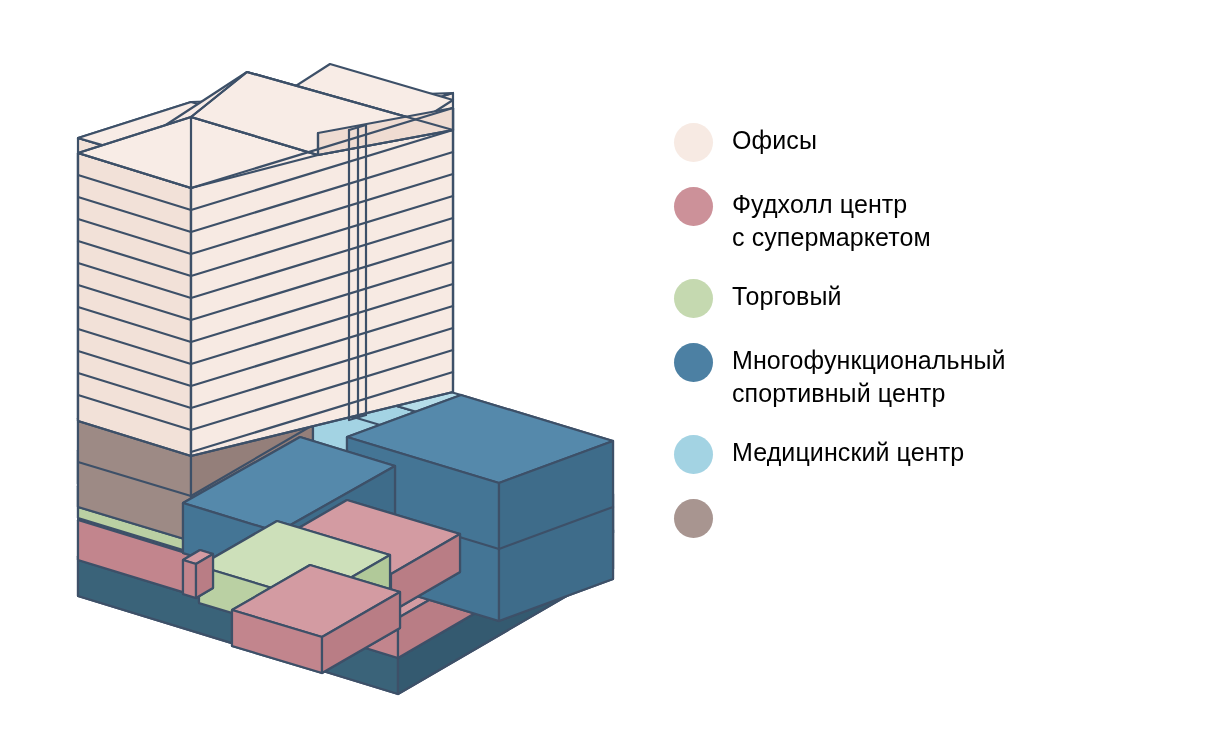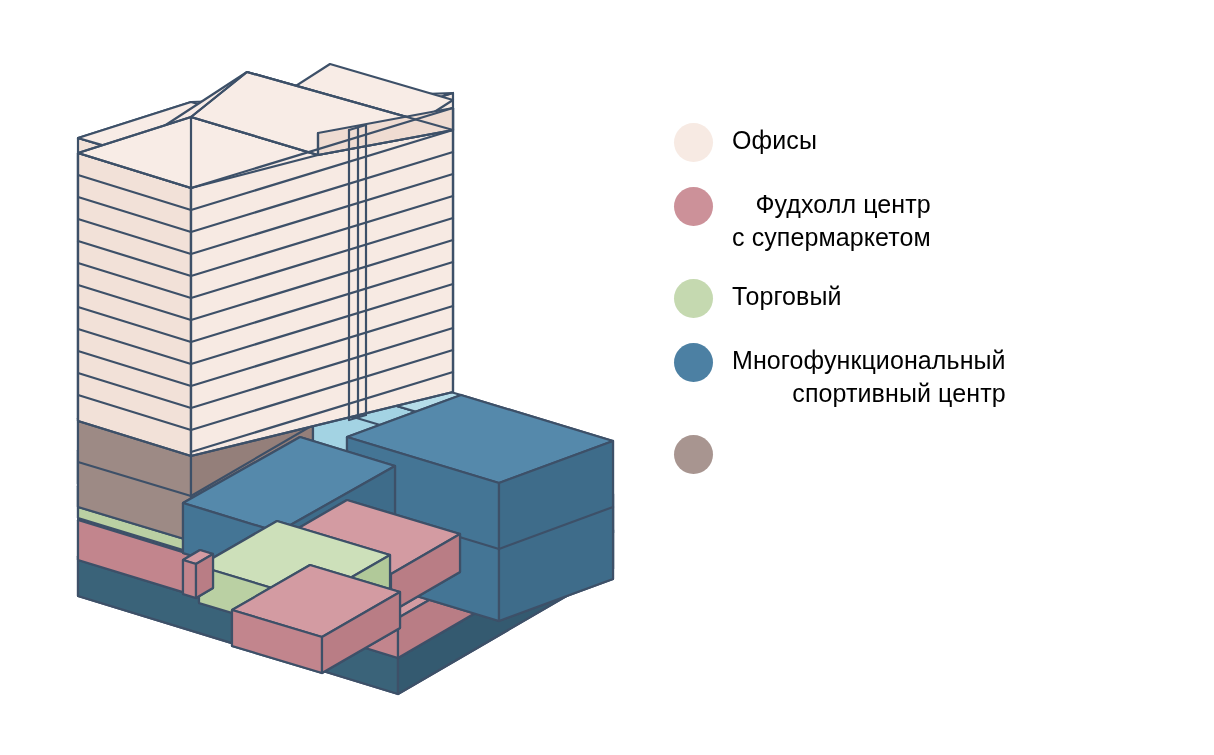--- a/index.html
+++ b/index.html
@@ -46,21 +46,20 @@
   }
   .legend-label {
     margin-left: 19px;
     font-size: 25px;
     line-height: 33px;
     color: #000000;
     font-weight: 500;
     letter-spacing: 0.1px;
     white-space: pre-line;
     padding-top: 2px;
-    text-align: right;
   }
 </style>
 </head>
 <body>
 
 <div id="root">
 
   <svg id="illustration" viewBox="0 0 660 755" width="660" height="755" xmlns="http://www.w3.org/2000/svg">
     <g stroke="#3d5068" stroke-width="2.2" stroke-linejoin="round" stroke-linecap="round">
 
@@ -261,19 +260,23 @@
       <div class="legend-swatch" style="background:#c5d9b0"></div>
       <div class="legend-label">Торговый</div>
     </div>
 
     <div class="legend-item">
       <div class="legend-swatch" style="background:#4c80a3"></div>
       <div class="legend-label">Многофункциональный
 спортивный центр</div>
     </div>
 
+    <div class="legend-item">
+      <div class="legend-swatch" style="background:#a3d3e3"></div>
+      <div class="legend-label">Медицинский центр</div>
+    </div>
 
     <div class="legend-item">
       <div class="legend-swatch" style="background:#a89590"></div>
     </div>
 
   </div>
 </div>
 
 </body></html>

